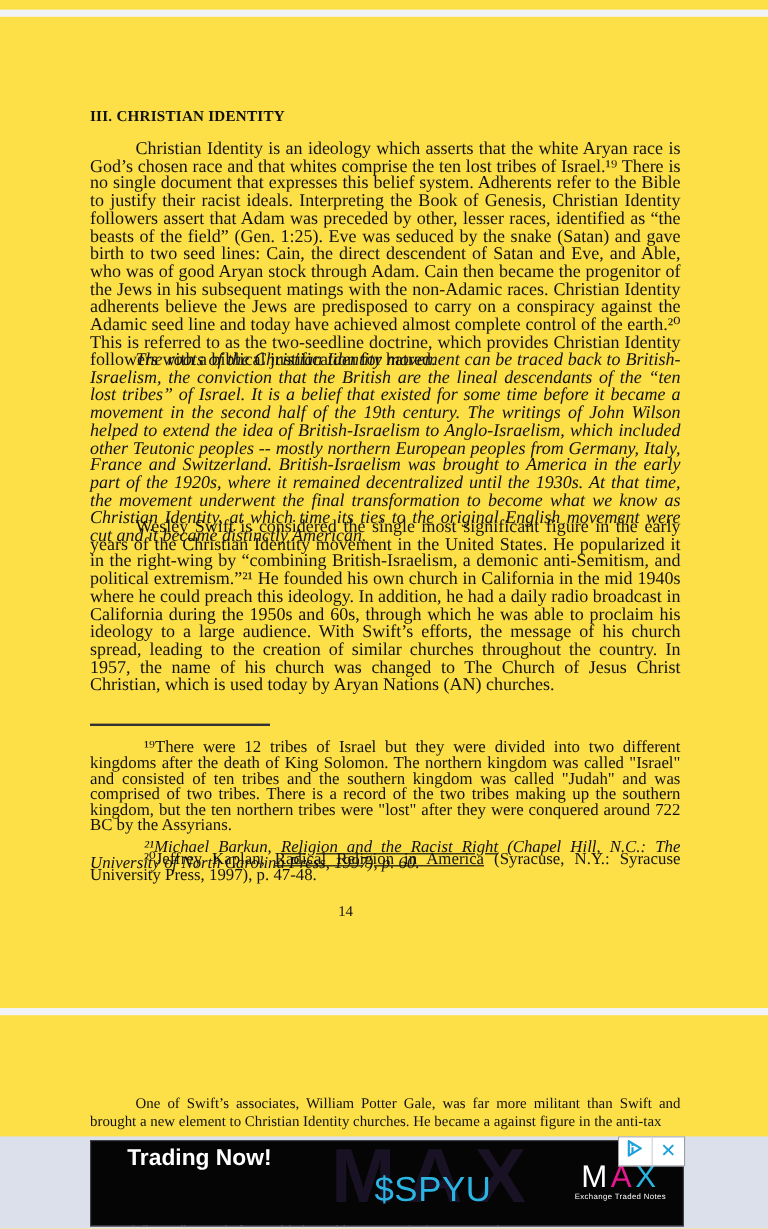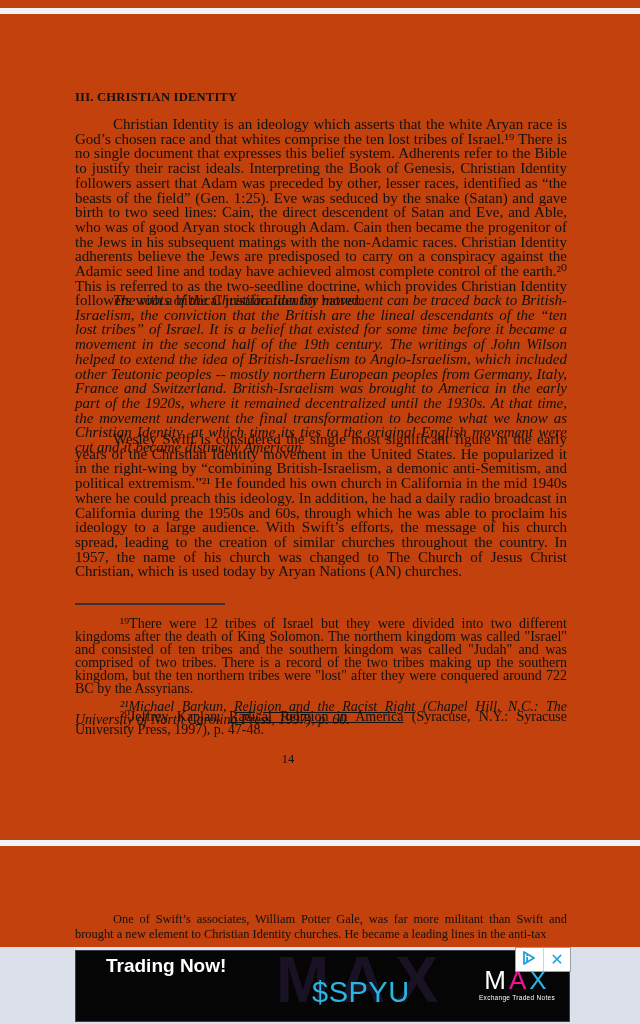--- a/index.html
+++ b/index.html
@@ -2,21 +2,21 @@
 <html><head>
 <meta charset="utf-8">
 <style>
   * { margin: 0; padding: 0; box-sizing: border-box; }
   html, body { background: #ffffff; }
   .viewport {
     position: relative;
     width: 640px;
     height: 1024px;
     overflow: hidden;
-    background: #c2410c;
+    background: #fde047;
     font-family: "Liberation Serif", "DejaVu Serif", serif;
   }
   .band {
     position: absolute;
     left: 0;
     width: 640px;
     height: 6px;
     background: #f2f3f6;
   }
   .band.top { top: 8px; }
@@ -237,21 +237,21 @@
     <div class="doc-footnote fn21">
       <span>²¹Michael Barkun, </span><span class="fn-title">Religion and the Racist Right</span><span> (Chapel Hill, N.C.: The University of North Carolina Press, 1997), p. 60.</span>
     </div>
 
     <div class="page-number">14</div>
   </div>
 
   <div class="band mid"></div>
 
   <div>
-    <div class="page2-para">One of Swift’s associates, William Potter Gale, was far more militant than Swift and brought a new element to Christian Identity churches.  He became a leading lines in the anti-tax</div>
+    <div class="page2-para">One of Swift’s associates, William Potter Gale, was far more militant than Swift and brought a new element to Christian Identity churches.  He became a against figure in the anti-tax</div>
   </div>
 
   <div class="ad-overlay">
     <div class="ad-banner">
       <div class="ad-watermark">MAX</div>
       <div class="ad-headline">Trading Now!</div>
       <div class="ad-disclaimer2">daily trading tools for sophisticated investors. An investment in</div>
       <div class="ad-ticker">$SPYU</div>
       <div class="ad-logo">
         <div class="ad-logo-letters"><span class="logo-m">M</span><span class="logo-a">A</span><span class="logo-x">X</span></div>

